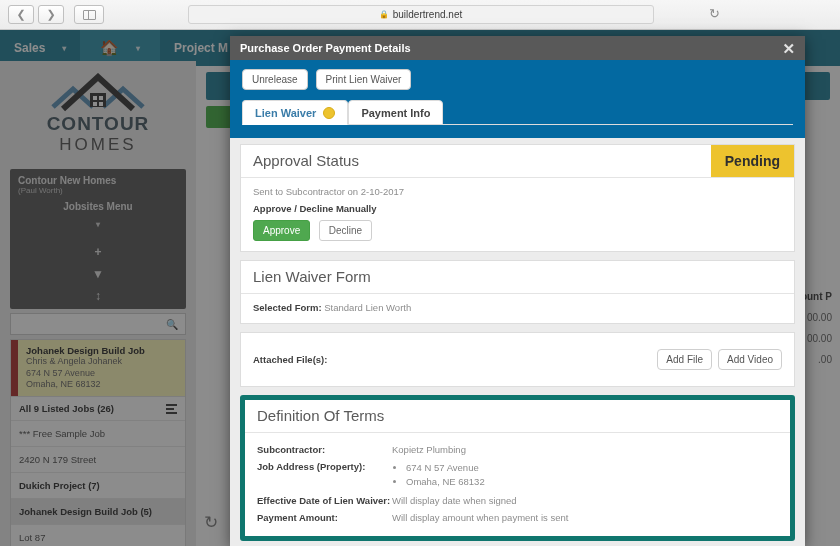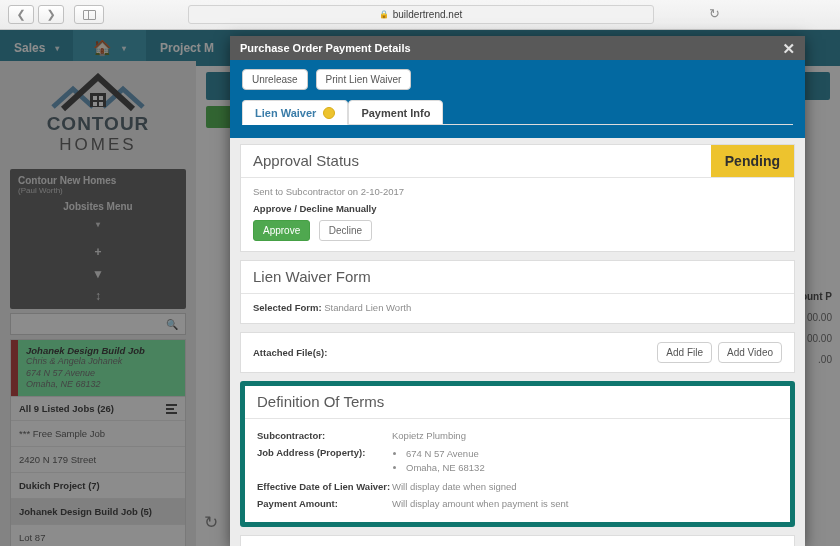--- a/index.html
+++ b/index.html
@@ -48,21 +48,21 @@
   }
 
   
   .app { position: absolute; top: 30px; left: 0; width: 840px; height: 516px; background: #fff; }
   .topnav {
     position: absolute; top: 0; left: 0; width: 840px; height: 36px;
     background: #3c8fa5;
     display: flex; align-items: center; color: #ffffff;
     font-size: 12px; font-weight: bold;
   }
-  .topnav .nav-item { padding: 0 14px; display: flex; align-items: center; gap: 10px; height: 36px; }
+  .topnav .nav-item { padding: 0 14px; display: flex; align-items: center; gap: 17px; height: 36px; }
   .topnav .nav-item.home { background: #49a1b7; padding: 0 20px; }
   .caret { font-size: 8px; opacity: .85; }
   .home-ico { font-size: 15px; }
 
   .leftcol {
     position: absolute; top: 31px; left: 0; width: 196px; height: 534px;
     background: #efefef;
   }
   .logo-wrap { padding: 12px 0 6px; text-align: center; }
   .logo-svg { display:block; margin: 0 auto; }
@@ -78,23 +78,22 @@
   .jobbox .menu-row .spacer { flex:1; }
   .jobbox .ic { font-size: 12px; color:#e6e6e6; }
 
   .searchbox {
     margin: 4px 10px 0; height: 22px; background: #fff; border: 1px solid #d4d4d4;
     display: flex; align-items: center; justify-content: flex-end; padding: 0 6px;
     color: #a9a9a9; font-size: 10px;
   }
   .joblist { margin: 4px 10px 0; background: #fff; border: 1px solid #dcdcdc; }
   .joblist .cur {
-    border-left: 7px solid #b94a48; padding: 5px 8px; background:#86efac;
+    border-left: 7px solid #b94a48; padding: 5px 8px; background:#fef9c3;
     position: relative;
-    font-style: italic;
   }
   .joblist .cur .l1 { font-size: 9.5px; font-weight: bold; color: #454545; }
   .joblist .cur .l { font-size: 9px; color: #7b7b7b; line-height: 1.3; }
   .joblist .allrow {
     display:flex; align-items:center; justify-content:space-between;
     padding: 6px 8px; border-top: 1px solid #e4e4e4; font-size: 9.5px; font-weight: bold; color:#4a4a4a;
   }
   .burger { display:flex; flex-direction:column; gap:2px; }
   .burger i { display:block; width:11px; height:2px; background:#555; }
   .burger i:nth-child(2){ width:8px; }
@@ -182,21 +181,21 @@
   .btn-decline {
     background: #fff; border: 1px solid #cfcfcf; color: #666; font-size: 10px;
     border-radius: 3px; padding: 4px 9px;
     font-family: "Liberation Sans", sans-serif;
   }
 
   .kv { font-size: 9.5px; }
   .kv b { color: #3f3f3f; }
   .kv span { color: #8d8d8d; }
 
-  .attach-row { display:flex; align-items:center; justify-content:space-between; padding: 9px 12px; }
+  .attach-row { display:flex; align-items:center; justify-content:space-between; padding: 16px 12px; }
   .attach-lbl { font-size: 9.5px; font-weight: bold; color: #3f3f3f; }
   .attach-btns { display:flex; gap: 6px; align-items: flex-end; }
   .rbtn {
     border:1px solid #cfcfcf; background:#fff; border-radius:4px;
     font-size: 10px; color:#555; padding: 4px 8px;
     font-family: "Liberation Sans", sans-serif;
   }
 
   .highlight { border: 5px solid #0f766e; border-radius: 3px; margin-bottom: 8px; background:#1fc40e; }
   .highlight .card { margin: 0; border: none; }

